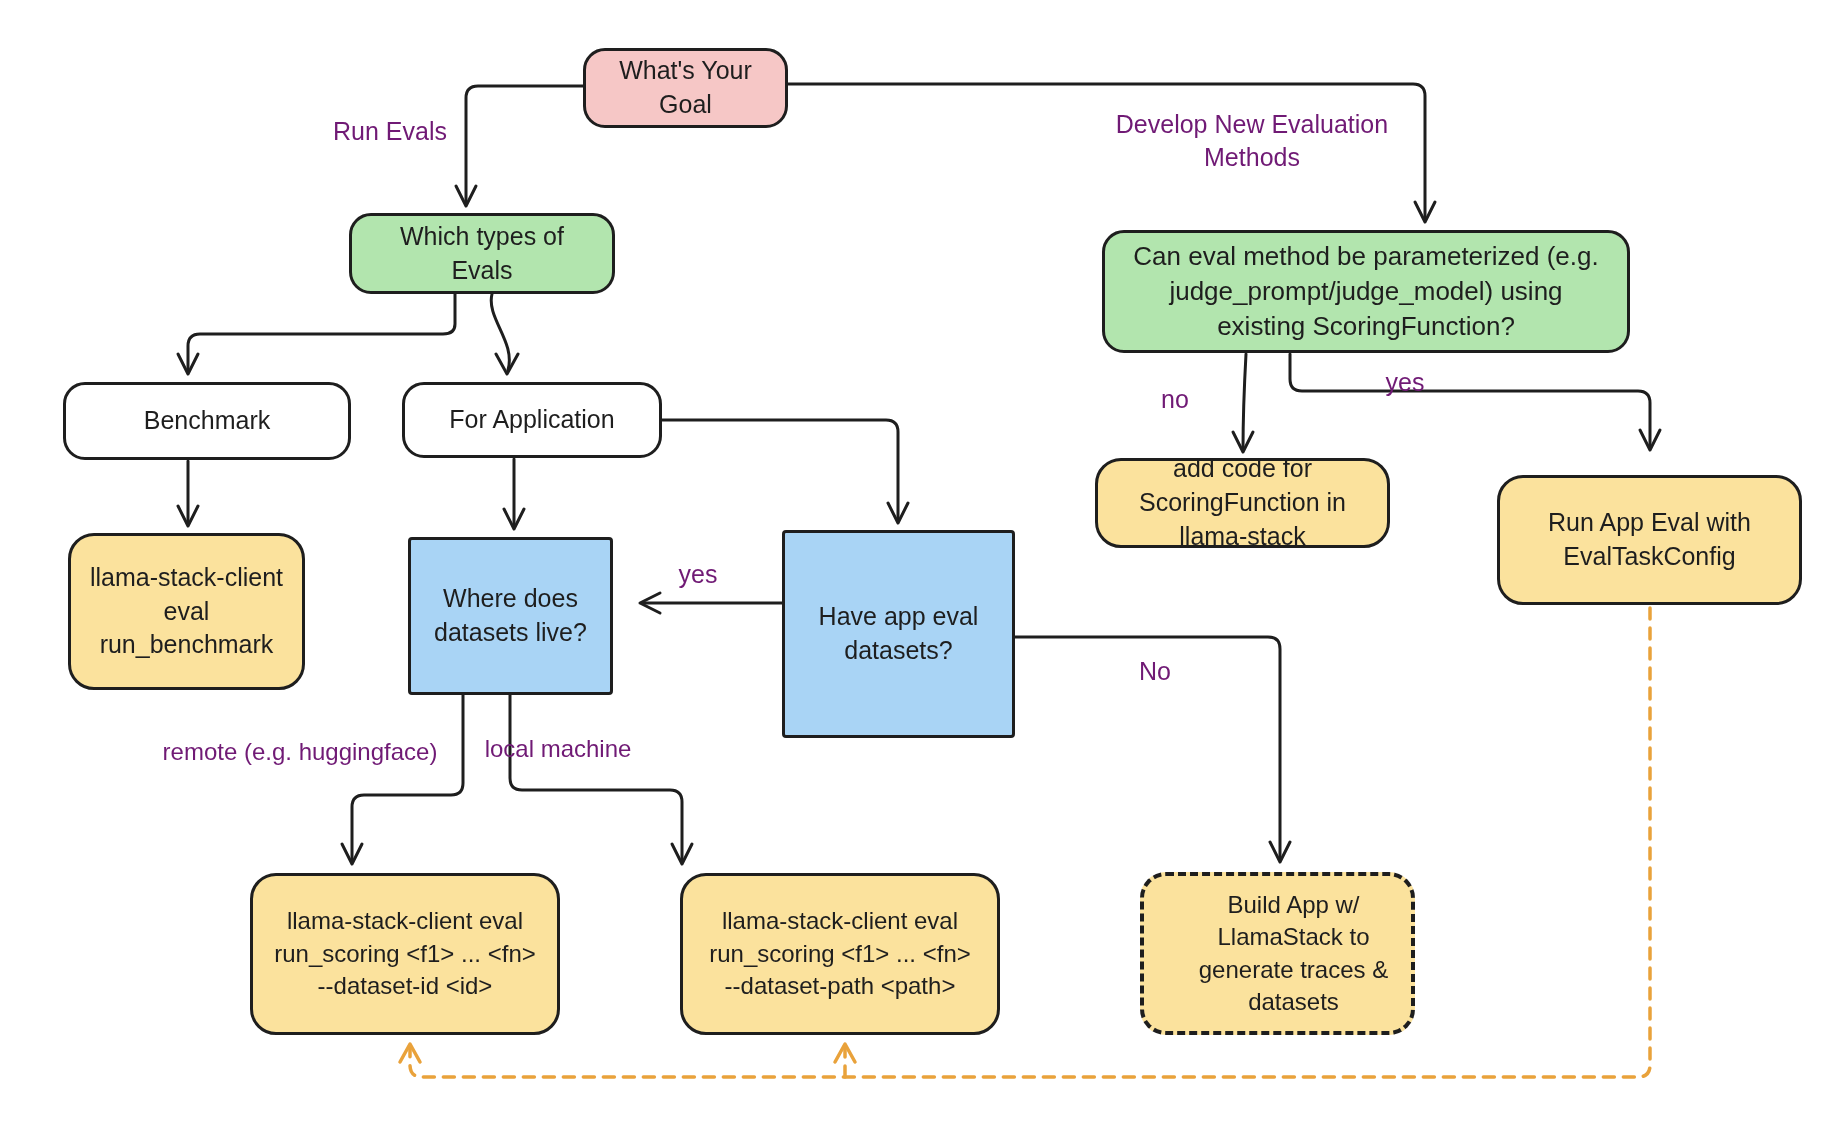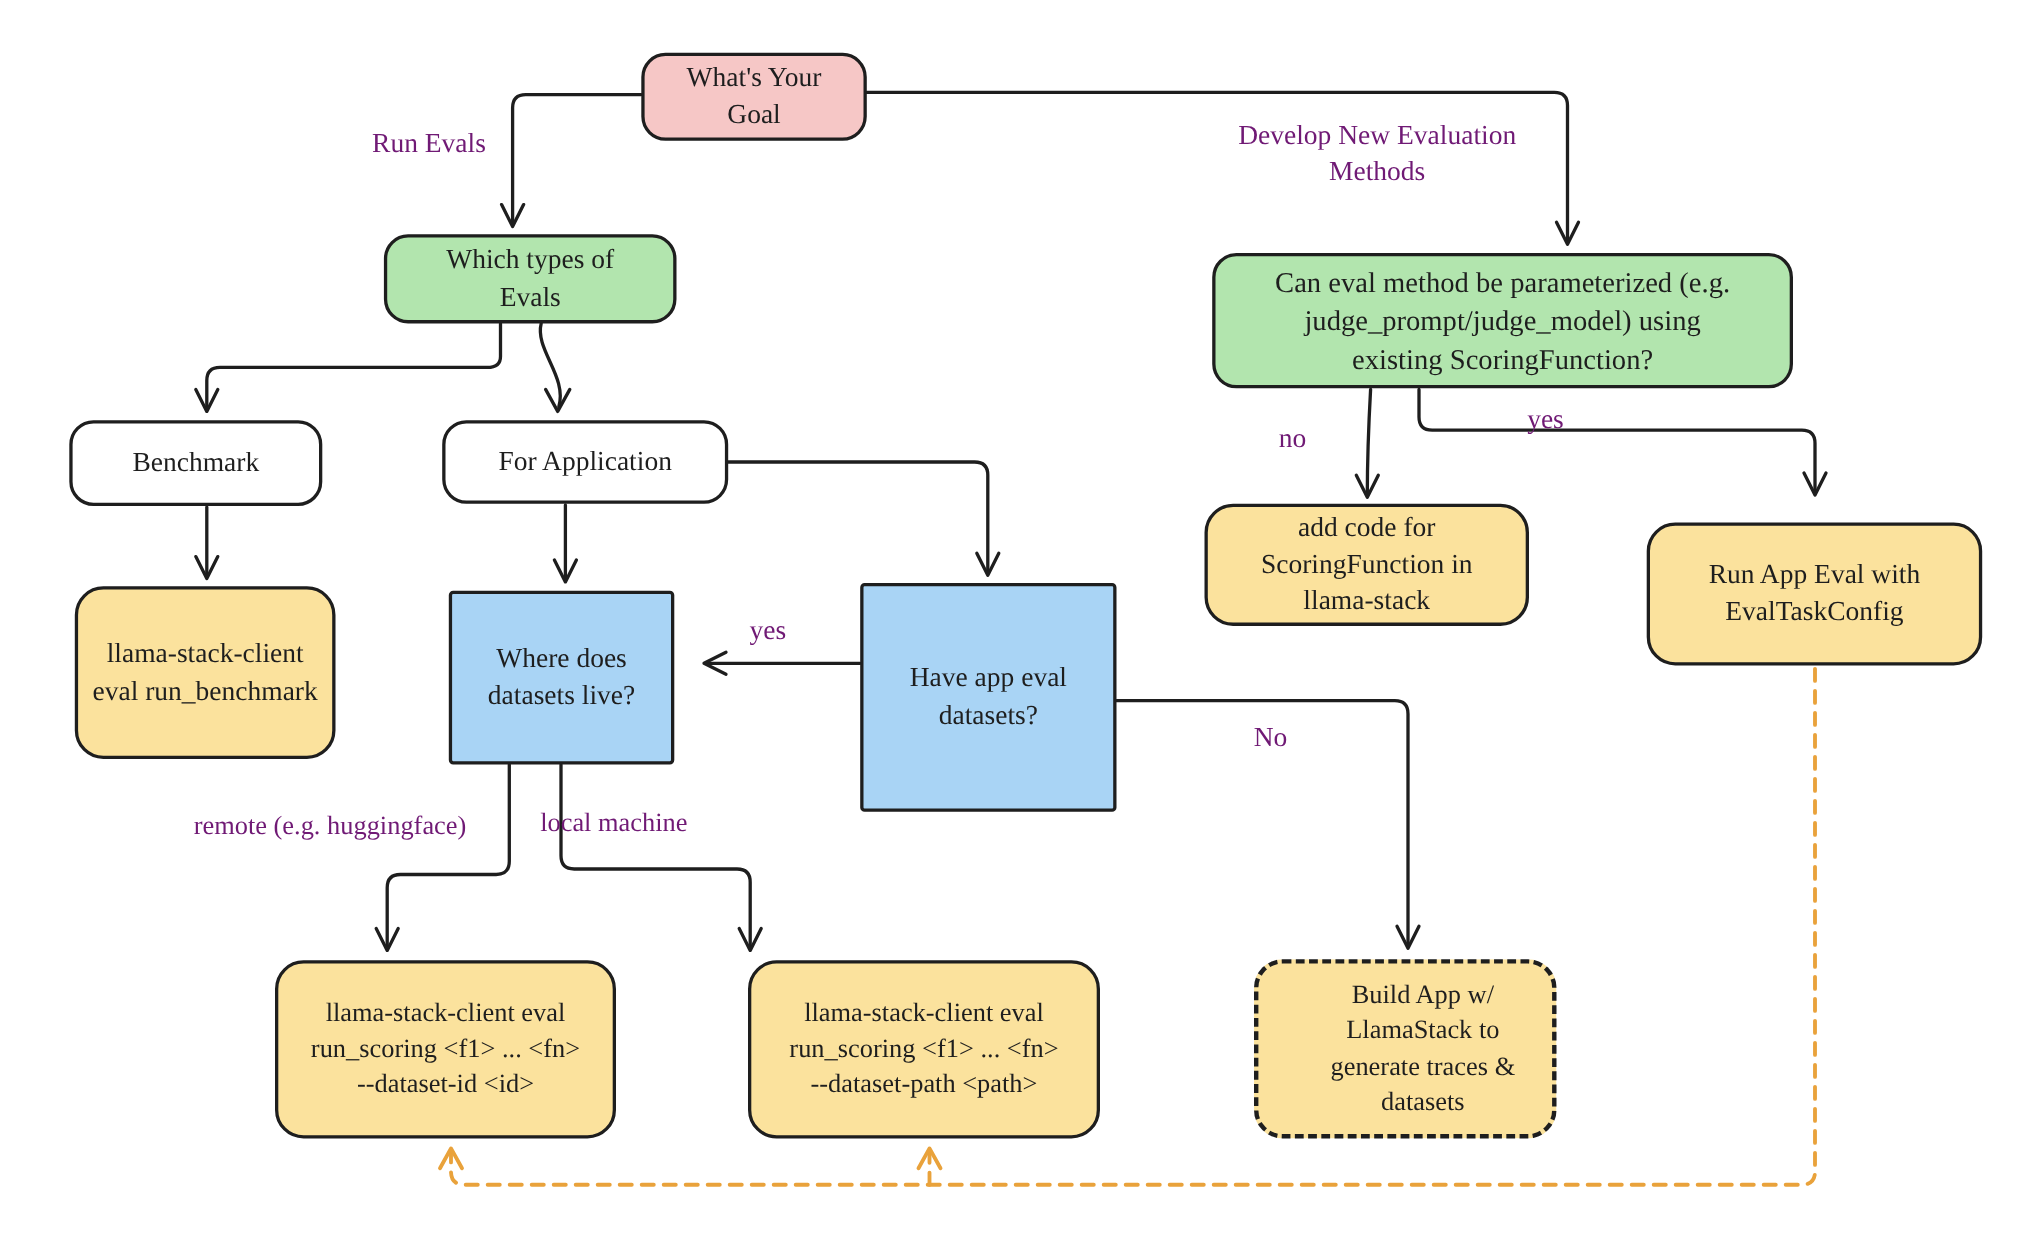--- a/index.html
+++ b/index.html
@@ -1,21 +1,21 @@
 <!DOCTYPE html>
 <html><head>
 <meta charset="utf-8">
 <title>Diagram</title>
 <style>
   html,body{margin:0;padding:0;background:#ffffff;}
   #canvas{
     position:relative;
     width:1840px;height:1124px;
     background:#ffffff;
-    font-family:Liberation Serif, serif;
+    font-family:Liberation Sans, sans-serif;
     color:#1e1e1e;
     overflow:hidden;
   }
   #edges{position:absolute;left:0;top:0;width:1840px;height:1124px;}
   .edge{stroke:#1e1e1e;stroke-width:3;fill:none;stroke-linecap:round;stroke-linejoin:round;}
   .edge-orange{stroke:#e9a23b;stroke-width:3.5;fill:none;stroke-linecap:round;stroke-linejoin:round;stroke-dasharray:11 9;}
   .head-orange{stroke:#e9a23b;stroke-width:3.5;fill:none;stroke-linecap:round;stroke-linejoin:round;}
   .node{
     position:absolute;
     display:flex;align-items:center;justify-content:center;
@@ -87,38 +87,38 @@
     <path class="head-orange" d="M 400 1062 L 410 1044 L 420 1062"></path>
     <path class="head-orange" d="M 835 1062 L 845 1044 L 855 1062"></path>
   </svg>
 
   <div class="node pink" style="left:583px;top:48px;width:205px;height:80px;">What's Your
 Goal</div>
 
   <div class="node green" style="left:349px;top:213px;width:266px;height:81px;">Which types of
 Evals</div>
 
-  <div class="node white" style="left:63px;top:382px;width:230px;height:78px;">Benchmark</div>
+  <div class="node white" style="left:63px;top:382px;width:288px;height:78px;">Benchmark</div>
 
   <div class="node white" style="left:402px;top:382px;width:260px;height:76px;">For Application</div>
 
   <div class="node yellow" style="left:68px;top:533px;width:237px;height:157px;">llama-stack-client
 eval run_benchmark</div>
 
   <div class="node blue" style="left:408px;top:537px;width:205px;height:158px;">Where does
 datasets live?</div>
 
   <div class="node blue" style="left:782px;top:530px;width:233px;height:208px;">Have app eval
 datasets?</div>
 
   <div class="node green" style="left:1102px;top:230px;width:528px;height:123px;font-size:26px;">Can eval method be parameterized (e.g.
 judge_prompt/judge_model) using
 existing ScoringFunction?</div>
 
-  <div class="node yellow" style="left:1095px;top:458px;width:295px;height:111px;">add code for
+  <div class="node yellow" style="left:1095px;top:458px;width:295px;height:90px;">add code for
 ScoringFunction in
 llama-stack</div>
 
   <div class="node yellow" style="left:1497px;top:455px;width:305px;height:130px;margin-top:20px;">Run App Eval with
 EvalTaskConfig</div>
 
   <div class="node yellow" style="left:250px;top:873px;width:310px;height:162px;font-size:24px;">llama-stack-client eval
 run_scoring &lt;f1&gt; ... &lt;fn&gt;
 --dataset-id &lt;id&gt;</div>
 

